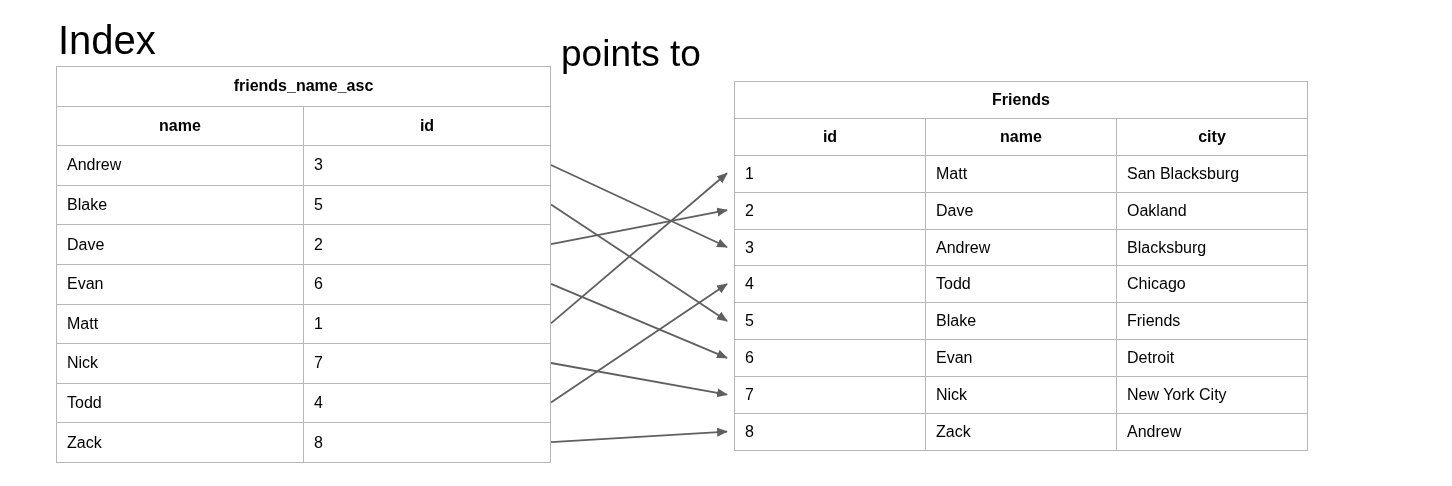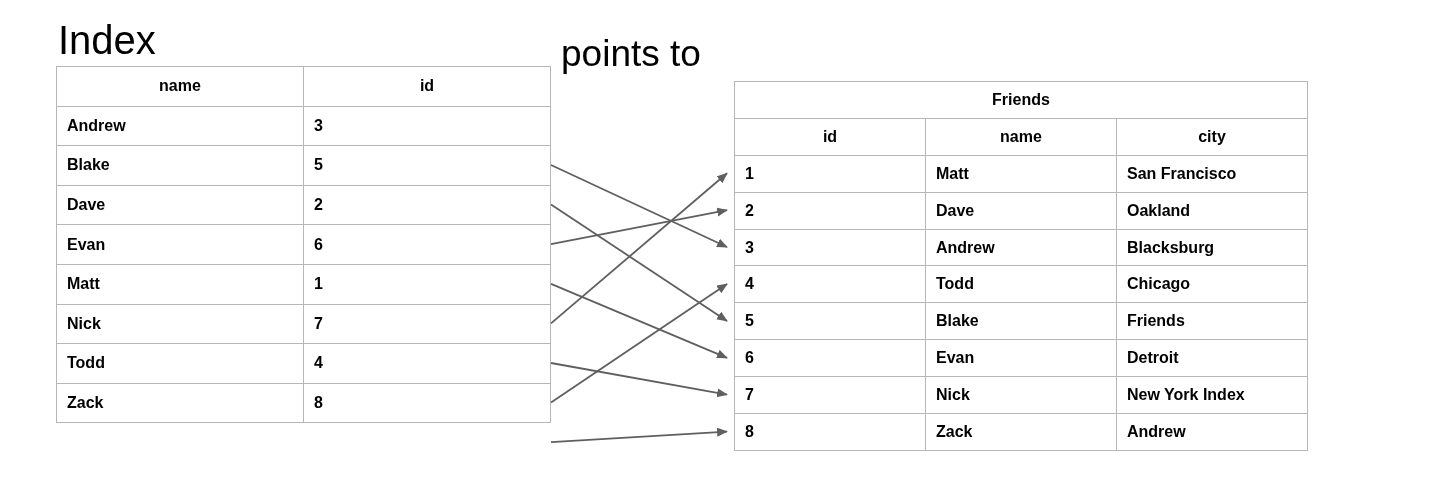--- a/index.html
+++ b/index.html
@@ -48,21 +48,21 @@
     vertical-align: middle;
     overflow: hidden;
     white-space: nowrap;
   }
   table.tbl th, table.tbl td.tbl-title {
     font-weight: bold;
     text-align: center;
     padding: 0;
   }
   table.tbl td.cell {
-    font-weight: bold;
+    font-weight: normal;
     text-align: left;
     padding: 0 0 0 10px;
   }
   #index-table {
     left: 56px;
     top: 66px;
     width: 495px;
   }
   #index-table td, #index-table th { height: 38.6px; }
   #friends-table {
@@ -84,20 +84,23 @@
 <body>
 
 <div id="canvas">
 
   <div id="index-title" class="big-title">Index</div>
   <div id="points-to-label">points to</div>
 
   <table id="index-table" class="tbl">
     <tbody>
       <tr>
+        <td class="tbl-title" colspan="2">friends_name_asc</td>
+      </tr>
+      <tr>
         <th style="width:50%">name</th>
         <th style="width:50%">id</th>
       </tr>
       <tr>
         <td class="cell">Andrew</td>
         <td class="cell">3</td>
       </tr>
       <tr>
         <td class="cell">Blake</td>
         <td class="cell">5</td>
@@ -135,21 +138,21 @@
         <td class="tbl-title" colspan="3">Friends</td>
       </tr>
       <tr>
         <th style="width:33%">id</th>
         <th style="width:33%">name</th>
         <th style="width:34%">city</th>
       </tr>
       <tr>
         <td class="cell">1</td>
         <td class="cell">Matt</td>
-        <td class="cell">San Francisco</td>
+        <td class="cell">San Blacksburg</td>
       </tr>
       <tr>
         <td class="cell">2</td>
         <td class="cell">Dave</td>
         <td class="cell">Oakland</td>
       </tr>
       <tr>
         <td class="cell">3</td>
         <td class="cell">Andrew</td>
         <td class="cell">Blacksburg</td>
@@ -165,21 +168,21 @@
         <td class="cell">Friends</td>
       </tr>
       <tr>
         <td class="cell">6</td>
         <td class="cell">Evan</td>
         <td class="cell">Detroit</td>
       </tr>
       <tr>
         <td class="cell">7</td>
         <td class="cell">Nick</td>
-        <td class="cell">New York Index</td>
+        <td class="cell">New York City</td>
       </tr>
       <tr>
         <td class="cell">8</td>
         <td class="cell">Zack</td>
         <td class="cell">Andrew</td>
       </tr>
     </tbody>
   </table>
 
   <svg id="arrow-layer" viewBox="0 0 1452 486" xmlns="http://www.w3.org/2000/svg">

